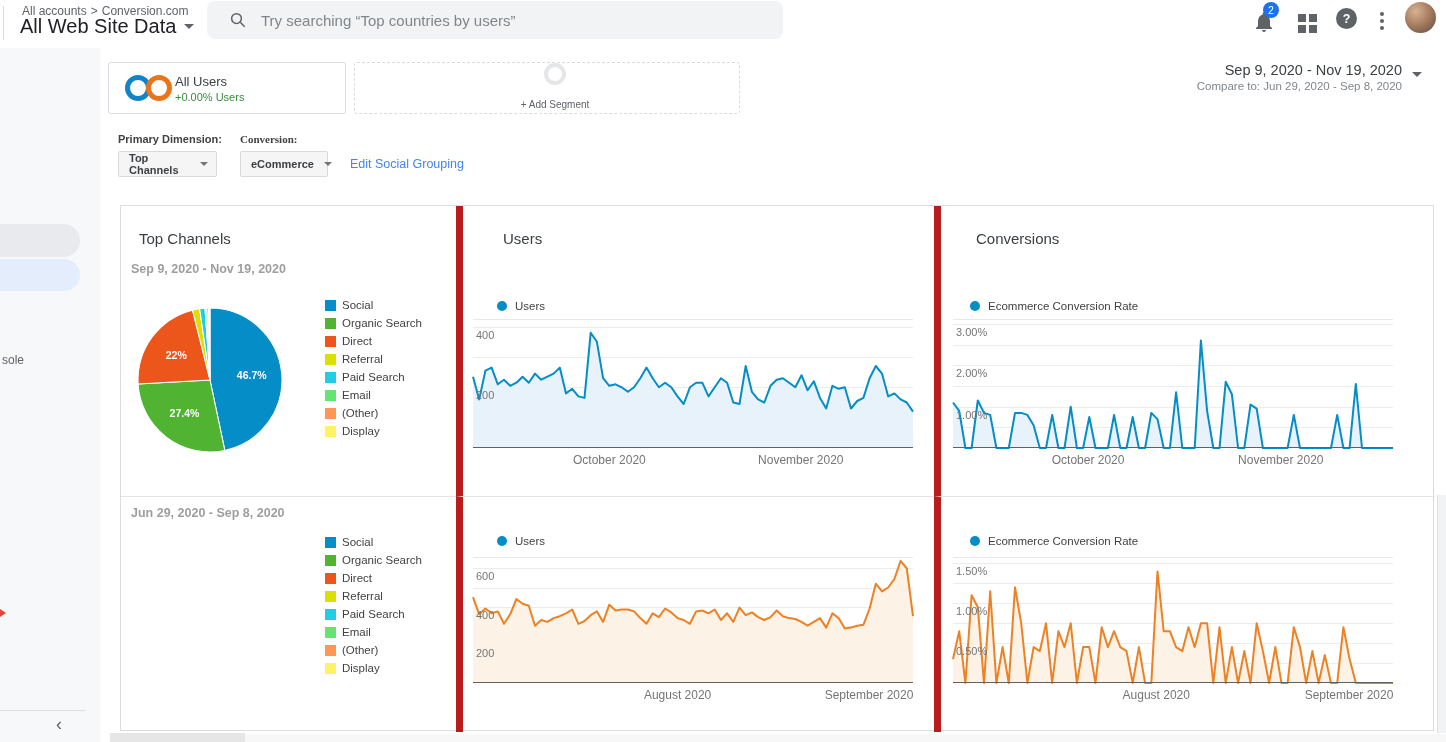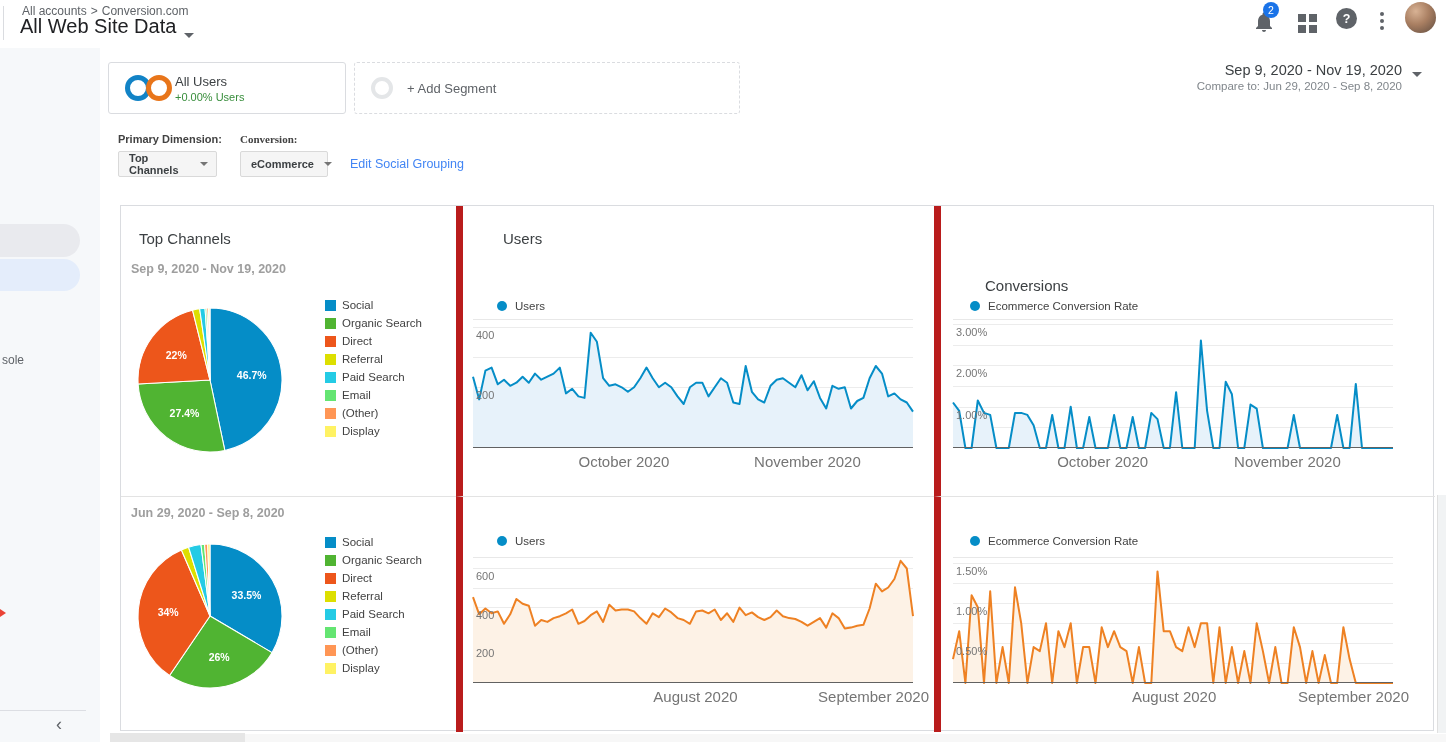--- a/index.html
+++ b/index.html
@@ -7,21 +7,21 @@
   #app {
     position:relative; width:1446px; height:742px; overflow:hidden; background:#fff;
     font-family:"Liberation Sans","DejaVu Sans",sans-serif; color:#3c4043;
   }
   .abs { position:absolute; }
 
   
   #hdr { position:absolute; left:0; top:0; width:1446px; height:48px; background:#fff; }
   .bc { position:absolute; left:22px; top:4px; font-size:12px; color:#5f6368; }
   .bc .sep { margin:0 4px; color:#5f6368; }
-  .title-row { position:absolute; left:20px; top:15px; font-size:20px; color:#202124; display:flex; align-items:flex-end; gap:8px; }
+  .title-row { position:absolute; left:20px; top:15px; font-size:20px; color:#202124; display:flex; align-items:center; gap:8px; }
   .tri-down { width:0; height:0; border-left:5px solid transparent; border-right:5px solid transparent; border-top:5px solid #5f6368; display:inline-block; }
   .hdr-edge { position:absolute; left:3px; top:6px; width:1px; height:34px; background:#dadce0; }
   .search { position:absolute; left:207px; top:1px; width:576px; height:38px; background:#f1f3f4; border-radius:8px; display:flex; align-items:center; padding-left:22px; gap:14px; }
   .search input { border:none; outline:none; background:transparent; font-size:15px; color:#3c4043; width:480px; font-family:inherit; }
   .search input::placeholder { color:#80868b; }
   .icon-btn { position:absolute; cursor:pointer; }
   .badge { position:absolute; left:1263px; top:2px; width:16px; height:16px; border-radius:50%; background:#1a73e8; color:#fff; font-size:10.5px; display:flex; align-items:center; justify-content:center; }
   .grid-icon { display:grid; grid-template-columns:8px 8px; grid-template-rows:8px 8px; gap:3px; }
   .grid-icon span { background:#5f6368; }
   .help-circ { width:21px; height:21px; border-radius:50%; background:#5f6368; color:#fff; font-size:12.5px; font-weight:bold; display:flex; align-items:center; justify-content:center; }
@@ -37,21 +37,21 @@
   .trunc { position:absolute; left:2px; top:305px; font-size:12px; color:#5f6368; }
   .redmark { position:absolute; left:0; top:561px; width:0; height:0; border-left:6px solid #ea4335; border-top:4px solid transparent; border-bottom:4px solid transparent; }
 
   
   .seg-card { position:absolute; left:108px; top:62px; width:238px; height:52px; background:#fff; border:1px solid #dadce0; border-radius:3px; cursor:pointer; }
   .ring { display:inline-block; width:26px; height:26px; border-radius:50%; background:#fff; }
   .ring.b { border:5px solid #1283c6; }
   .ring.o { border:5px solid #e8751a; margin-left:-5px; }
   .seg-title { font-size:13px; color:#3c4043; }
   .seg-delta { font-size:11px; color:#388e3c; margin-top:2px; }
-  .seg-add { position:absolute; left:354px; top:62px; width:386px; height:52px; border:1px dashed #dadce0; border-radius:3px; background:#fff; display:flex; align-items:center; padding-left:16px; gap:14px; color:#5f6368; font-size:13px; cursor:pointer; }
+  .seg-add { position:absolute; left:354px; top:62px; width:386px; height:52px; border:1px dashed #dadce0; border-radius:3px; background:#fff; display:flex; align-items:center; padding-left:16px; gap:14px; color:#5f6368; font-size:10px; cursor:pointer;flex-direction:column; }
   .ring-gray { width:22px; height:22px; border-radius:50%; border:4px solid #e4e6e8; }
 
   
   #daterange { position:absolute; right:44px; top:62px; text-align:right; cursor:pointer; }
   #daterange .dr1 { font-size:14.5px; font-weight:500; color:#3c4043; }
   #daterange .dr2 { font-size:11.5px; color:#80868b; margin-top:2px; }
   #dr-caret { position:absolute; right:24px; top:72px; }
 
   
   .ctl-label { position:absolute; font-size:11px; font-weight:bold; color:#424242; }
@@ -66,40 +66,47 @@
   .cell.r0 { border-top:none; }
   .cell-h { position:absolute; font-size:15px; color:#3c4043; }
   .pie-sub { position:absolute; font-size:12.5px; font-weight:bold; color:#9e9e9e; }
   .pie { position:absolute; width:150px; height:150px; }
   .pie-legend { position:absolute; }
   .pl-item { display:flex; align-items:center; gap:6px; height:18px; font-size:11.5px; color:#424242; cursor:pointer; }
   .sw { width:11px; height:11px; display:inline-block; }
   .linelegend { position:absolute; display:flex; align-items:center; gap:8px; font-size:11.5px; color:#424242; }
   .ldot { width:10px; height:10px; border-radius:50%; background:#058dc7; }
   .plot { position:absolute; }
-  .xlabel { position:absolute; width:120px; text-align:right; font-size:15px; color:#757575; }
+  .xlabel { position:absolute; width:120px; text-align:center; font-size:12px; color:#757575; }
 
   
   #vstrip { position:absolute; left:1437px; top:495px; width:9px; height:247px; background:#f1f3f4; border-left:1px solid #e0e0e0; }
   #hscroll { position:absolute; left:110px; top:733px; width:1336px; height:9px; background:#e6e6e6; }
   #hthumb { position:absolute; left:135px; top:0; width:1201px; height:9px; background:#f7f7f7; border-top:1px solid #fff; }
 </style>
 </head>
 <body>
 
 <div id="app">
 
   <div id="hdr">
     <div class="hdr-edge"></div>
     <div class="bc">
       <span>All accounts</span><span class="sep">&gt;</span><span>Conversion.com</span>
     </div>
     <div class="title-row">
       <span>All Web Site Data</span>
       <span class="tri-down"></span>
+    </div>
+    <div class="search">
+      <svg width="18" height="18" viewBox="0 0 24 24">
+        <circle cx="10" cy="10" r="6.5" fill="none" stroke="#5f6368" stroke-width="2"></circle>
+        <line x1="15" y1="15" x2="21" y2="21" stroke="#5f6368" stroke-width="2"></line>
+      </svg>
+      <input type="text" placeholder="Try searching “Top countries by users”" style="">
     </div>
     <div class="icon-btn" style="left:1252px; top:10px;">
       <svg width="24" height="24" viewBox="0 0 24 24">
           <path fill="#5f6368" d="M12 22c1.1 0 2-.9 2-2h-4c0 1.1.9 2 2 2zm6-6v-5c0-3.07-1.64-5.64-4.5-6.32V4c0-.83-.67-1.5-1.5-1.5s-1.5.67-1.5 1.5v.68C7.63 5.36 6 7.92 6 11v5l-2 2v1h16v-1l-2-2z"></path>
         </svg>
     </div>
     <div class="badge">2</div>
     <div class="icon-btn grid-icon" style="left:1298px; top:14px;">
       <span></span>
         <span></span>
@@ -229,21 +236,21 @@
             <line x1="0" x2="440" y1="8.5" y2="8.5" stroke="#ececec"></line>
             <path d="M0.0 57.7 L6.2 80.4 L12.4 51.6 L18.6 48.6 L24.8 65.3 L31.0 60.7 L37.2 66.8 L43.4 63.7 L49.6 57.7 L55.8 63.7 L62.0 54.6 L68.2 60.7 L74.4 57.7 L80.6 54.6 L86.8 48.6 L93.0 74.4 L99.2 69.8 L105.4 77.4 L111.5 78.9 L117.7 13.7 L123.9 22.8 L130.1 59.2 L136.3 66.8 L142.5 65.3 L148.7 68.3 L154.9 72.8 L161.1 68.3 L167.3 59.2 L173.5 48.6 L179.7 59.2 L185.9 68.3 L192.1 63.7 L198.3 68.3 L204.5 77.4 L210.7 85.0 L216.9 68.3 L223.1 63.7 L229.3 63.7 L235.5 77.4 L241.7 68.3 L247.9 59.2 L254.1 63.7 L260.3 83.5 L266.5 85.0 L272.7 47.0 L278.9 72.8 L285.1 80.4 L291.3 83.5 L297.5 66.8 L303.7 60.7 L309.9 59.2 L316.1 63.7 L322.3 68.3 L328.5 56.2 L334.6 71.3 L340.8 62.2 L347.0 78.9 L353.2 89.5 L359.4 66.8 L365.6 69.8 L371.8 68.3 L378.0 89.5 L384.2 82.0 L390.4 78.9 L396.6 59.2 L402.8 47.0 L409.0 54.6 L415.2 77.4 L421.4 74.4 L427.6 80.4 L433.8 83.5 L440.0 92.6 L440 129 L0 129 Z" fill="#e7f2fa"></path>
             <path d="M0.0 57.7 L6.2 80.4 L12.4 51.6 L18.6 48.6 L24.8 65.3 L31.0 60.7 L37.2 66.8 L43.4 63.7 L49.6 57.7 L55.8 63.7 L62.0 54.6 L68.2 60.7 L74.4 57.7 L80.6 54.6 L86.8 48.6 L93.0 74.4 L99.2 69.8 L105.4 77.4 L111.5 78.9 L117.7 13.7 L123.9 22.8 L130.1 59.2 L136.3 66.8 L142.5 65.3 L148.7 68.3 L154.9 72.8 L161.1 68.3 L167.3 59.2 L173.5 48.6 L179.7 59.2 L185.9 68.3 L192.1 63.7 L198.3 68.3 L204.5 77.4 L210.7 85.0 L216.9 68.3 L223.1 63.7 L229.3 63.7 L235.5 77.4 L241.7 68.3 L247.9 59.2 L254.1 63.7 L260.3 83.5 L266.5 85.0 L272.7 47.0 L278.9 72.8 L285.1 80.4 L291.3 83.5 L297.5 66.8 L303.7 60.7 L309.9 59.2 L316.1 63.7 L322.3 68.3 L328.5 56.2 L334.6 71.3 L340.8 62.2 L347.0 78.9 L353.2 89.5 L359.4 66.8 L365.6 69.8 L371.8 68.3 L378.0 89.5 L384.2 82.0 L390.4 78.9 L396.6 59.2 L402.8 47.0 L409.0 54.6 L415.2 77.4 L421.4 74.4 L427.6 80.4 L433.8 83.5 L440.0 92.6" fill="none" stroke="#058dc7" stroke-width="2" stroke-linejoin="round"></path>
             <line x1="0" x2="440" y1="128.5" y2="128.5" stroke="#616161"></line>
             <text x="3" y="80.29411764705883" font-size="11" fill="#757575">200</text>
             <text x="3" y="19.588235294117652" font-size="11" fill="#757575">400</text>
           </svg><div class="xlabel" style="left: 76.4px; top: 134px;">October 2020</div><div class="xlabel" style="left: 267.8px; top: 134px;">November 2020</div></div>
     </div>
 
     <div class="cell r0">
-      <div class="cell-h" style="left:44px; top:24px;margin-top:47px;">Conversions</div>
+      <div class="cell-h" style="left:35px; top:24px;">Conversions</div>
       <div class="linelegend" style="left:29px; top:94px;">
         <span class="ldot"></span>
         <span>Ecommerce Conversion Rate</span>
       </div>
       <div class="plot" style="left:12px; top:113px; width:440px; height:129px;"><svg width="440" height="129" viewBox="0 0 440 129" style="overflow: visible;">
             <line x1="0" x2="440" y1="0.5" y2="0.5" stroke="#e8e8e8"></line>
             <line x1="0" x2="440" y1="108.5" y2="108.5" stroke="#ececec"></line>
             <line x1="0" x2="440" y1="88.5" y2="88.5" stroke="#ececec"></line>
             <line x1="0" x2="440" y1="67.5" y2="67.5" stroke="#ececec"></line>
             <line x1="0" x2="440" y1="46.5" y2="46.5" stroke="#ececec"></line>
@@ -253,33 +260,20 @@
             <path d="M0.0 83.5 L6.2 91.8 L12.4 129.0 L18.6 129.0 L24.8 81.5 L31.0 93.9 L37.2 95.9 L43.4 129.0 L49.6 129.0 L55.8 129.0 L62.0 93.9 L68.2 93.9 L74.4 95.9 L80.6 106.3 L86.8 129.0 L93.0 129.0 L99.2 95.9 L105.4 129.0 L111.5 129.0 L117.7 87.7 L123.9 129.0 L130.1 129.0 L136.3 98.0 L142.5 129.0 L148.7 129.0 L154.9 129.0 L161.1 95.9 L167.3 129.0 L173.5 129.0 L179.7 98.0 L185.9 129.0 L192.1 129.0 L198.3 93.9 L204.5 100.1 L210.7 129.0 L216.9 129.0 L223.1 73.2 L229.3 129.0 L235.5 129.0 L241.7 129.0 L247.9 21.5 L254.1 91.8 L260.3 129.0 L266.5 129.0 L272.7 62.8 L278.9 75.3 L285.1 129.0 L291.3 129.0 L297.5 85.6 L303.7 89.7 L309.9 129.0 L316.1 129.0 L322.3 129.0 L328.5 129.0 L334.6 129.0 L340.8 95.9 L347.0 129.0 L353.2 129.0 L359.4 129.0 L365.6 129.0 L371.8 129.0 L378.0 129.0 L384.2 95.9 L390.4 129.0 L396.6 129.0 L402.8 64.9 L409.0 129.0 L415.2 129.0 L421.4 129.0 L427.6 129.0 L433.8 129.0 L440.0 129.0" fill="none" stroke="#058dc7" stroke-width="2" stroke-linejoin="round"></path>
             <line x1="0" x2="440" y1="128.5" y2="128.5" stroke="#616161"></line>
             <text x="3" y="99.65384615384616" font-size="11" fill="#757575">1.00%</text>
             <text x="3" y="58.30769230769232" font-size="11" fill="#757575">2.00%</text>
             <text x="3" y="16.961538461538467" font-size="11" fill="#757575">3.00%</text>
           </svg><div class="xlabel" style="left: 75.08px; top: 134px;">October 2020</div><div class="xlabel" style="left: 267.8px; top: 134px;">November 2020</div></div>
     </div>
 
     <div class="cell c0">
       <div class="pie-sub" style="left:10px; top:9px;">Jun 29, 2020 - Sep 8, 2020</div>
-      <div class="pie" style="left:14px; top:44px;"><svg viewBox="0 0 100 100" width="100%" height="100%">
-            <path d="M50 50 L50.00 2.00 A48 48 0 0 1 91.32 74.43 Z" fill="#058dc7" stroke="#fff" stroke-width="0.7"></path>
-            <text x="74.3" y="38.6" text-anchor="middle" font-size="7" font-weight="bold" fill="#fff">33.5%</text>
-            <path d="M50 50 L91.32 74.43 A48 48 0 0 1 23.02 89.70 Z" fill="#50b432" stroke="#fff" stroke-width="0.7"></path>
-            <text x="56.1" y="79.8" text-anchor="middle" font-size="7" font-weight="bold" fill="#fff">26%</text>
-            <path d="M50 50 L23.02 89.70 A48 48 0 0 1 30.94 5.95 Z" fill="#ed561b" stroke="#fff" stroke-width="0.7"></path>
-            <text x="22.1" y="49.9" text-anchor="middle" font-size="7" font-weight="bold" fill="#fff">34%</text>
-            <path d="M50 50 L30.94 5.95 A48 48 0 0 1 35.74 4.17 Z" fill="#dddf00" stroke="#fff" stroke-width="0.7"></path>
-            <path d="M50 50 L35.74 4.17 A48 48 0 0 1 43.98 2.38 Z" fill="#24cbe5" stroke="#fff" stroke-width="0.7"></path>
-            <path d="M50 50 L43.98 2.38 A48 48 0 0 1 46.38 2.14 Z" fill="#64e572" stroke="#fff" stroke-width="0.7"></path>
-            <path d="M50 50 L46.38 2.14 A48 48 0 0 1 48.49 2.02 Z" fill="#ff9655" stroke="#fff" stroke-width="0.7"></path>
-            <path d="M50 50 L48.49 2.02 A48 48 0 0 1 50.00 2.00 Z" fill="#fff263" stroke="#fff" stroke-width="0.7"></path>
-          </svg></div>
       <div class="pie-legend" style="left:204px; top:36px;">
           <div class="pl-item">
             <span class="sw" style="background: rgb(5, 141, 199);"></span>
             <span>Social</span>
           </div>
           <div class="pl-item">
             <span class="sw" style="background: rgb(80, 180, 50);"></span>
             <span>Organic Search</span>
           </div>
           <div class="pl-item">

